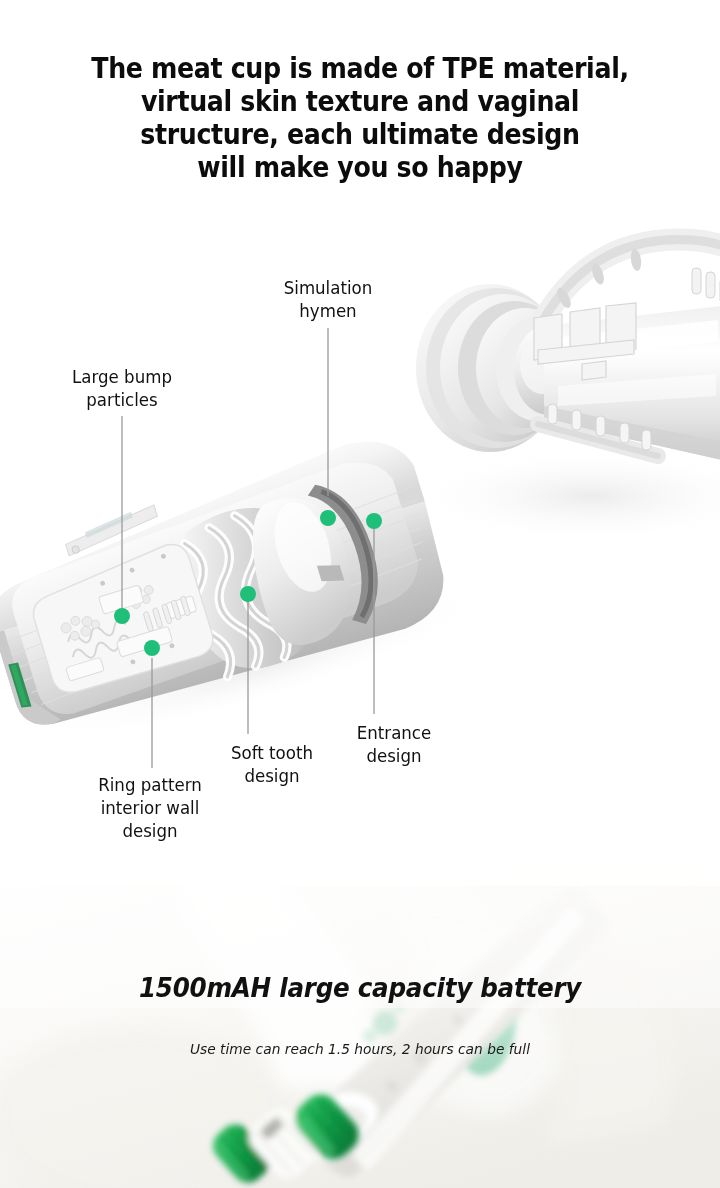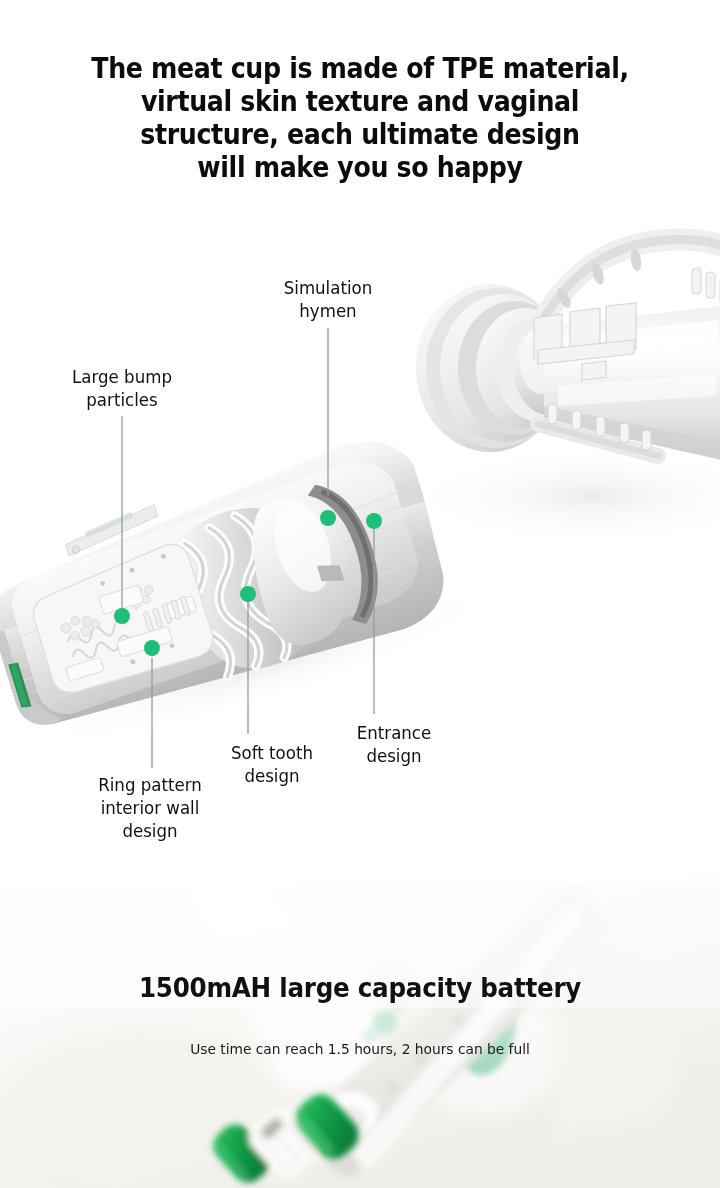--- a/index.html
+++ b/index.html
@@ -69,20 +69,21 @@
 
   
 
   
   #section-bottom {
     position:absolute; left:0; top:868px;
     width:720px; height:320px;
     overflow:hidden;
     background:
       radial-gradient(120% 90% at 62% 18%, #ffffff 0%, #fbfbf9 40%, #f3f2ee 100%);
+    font-style: italic;
   }
   #section-bottom svg.photo { position:absolute; left:0; top:0; width:720px; height:320px; }
 
   #battery-headline {
     position:absolute;
     left:0; top:104px; width:720px;
     text-align:center;
     font-family:"DejaVu Sans", sans-serif;
     font-weight:700;
     font-size:26.5px;

